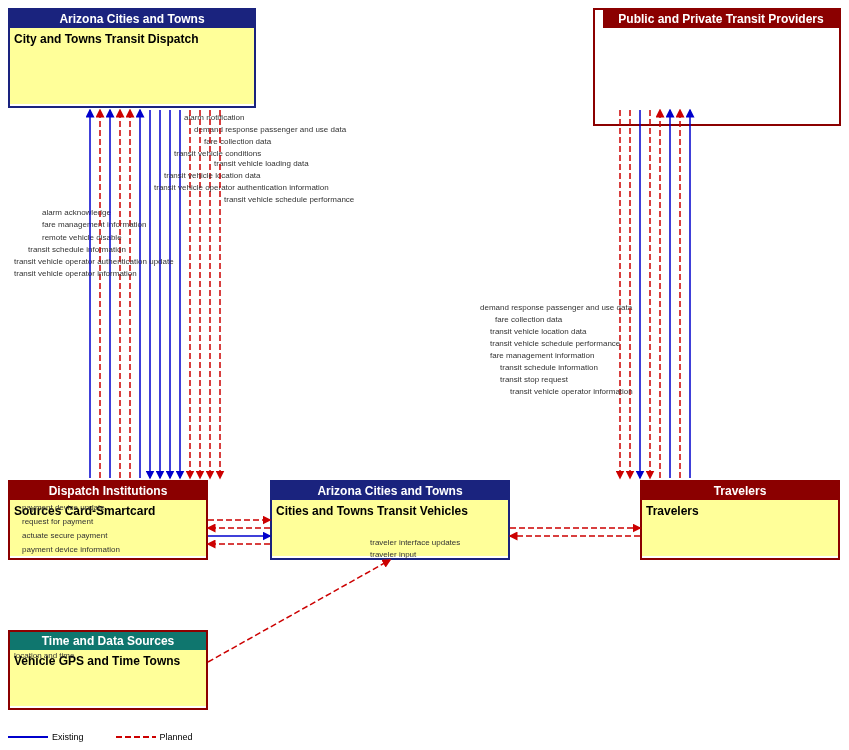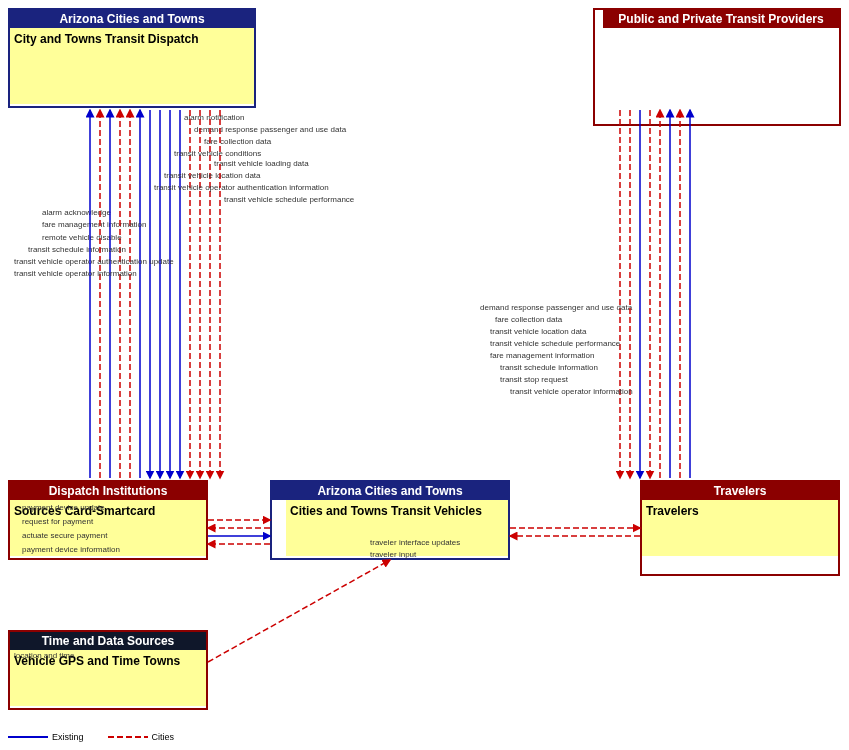--- a/index.html
+++ b/index.html
@@ -79,52 +79,52 @@
       height: 80px;
       border-color: #1a237e;
     }
     .node-az-cities-center .node-header { background: #1a237e; }
 
     
     .node-travelers {
       left: 640px;
       top: 480px;
       width: 200px;
-      height: 96px;
+      height: 80px;
       border-color: #8b0000;
     }
     .node-travelers .node-header { background: #8b0000; }
 
     
     .node-time {
       left: 8px;
       top: 630px;
       width: 200px;
       height: 80px;
       border-color: #8b0000;
     }
-    .node-time .node-header { background: #0f172a; }
+    .node-time .node-header { background: #0f766e; }
 
     
     .lines-svg {
       position: absolute;
       top: 0;
       left: 0;
       width: 849px;
       height: 750px;
       pointer-events: none;
     }
 
     
     .legend {
       position: absolute;
       bottom: 8px;
       left: 8px;
       display: flex;
-      gap: 24px;
+      gap: 32px;
       font-size: 9px;
       align-items: flex-end;
     }
     .legend-item {
       display: flex;
       align-items: center;
       gap: 4px;
     }
   </style>
 </head>
@@ -141,21 +141,21 @@
     <div class="node-header">Public and Private Transit Providers</div>
   </div>
 
   <div class="node node-financial">
     <div class="node-header">Dispatch Institutions</div>
     <div class="node-body" style="height:56px;">Sources Card-Smartcard</div>
   </div>
 
   <div class="node node-az-cities-center">
     <div class="node-header">Arizona Cities and Towns</div>
-    <div class="node-body" style="height:56px;margin-left:14px;">Cities and Towns Transit Vehicles</div>
+    <div class="node-body" style="height:56px;">Cities and Towns Transit Vehicles</div>
   </div>
 
   <div class="node node-travelers">
     <div class="node-header">Travelers</div>
     <div class="node-body" style="height:56px;">Travelers</div>
   </div>
 
   <div class="node node-time">
     <div class="node-header">Time and Data Sources</div>
     <div class="node-body" style="height:56px;">Vehicle GPS and Time Towns</div>
@@ -270,17 +270,17 @@
     <div class="legend-item">
       <svg width="40" height="10">
           <line x1="0" y1="5" x2="40" y2="5" stroke="#0000cc" stroke-width="2"></line>
         </svg>
       <span>Existing</span>
     </div>
     <div class="legend-item">
       <svg width="40" height="10">
           <line x1="0" y1="5" x2="40" y2="5" stroke="#cc0000" stroke-width="2" stroke-dasharray="6,3"></line>
         </svg>
-      <span>Cities</span>
+      <span>Planned</span>
     </div>
   </div>
 
 </div>
 
 </body></html>

